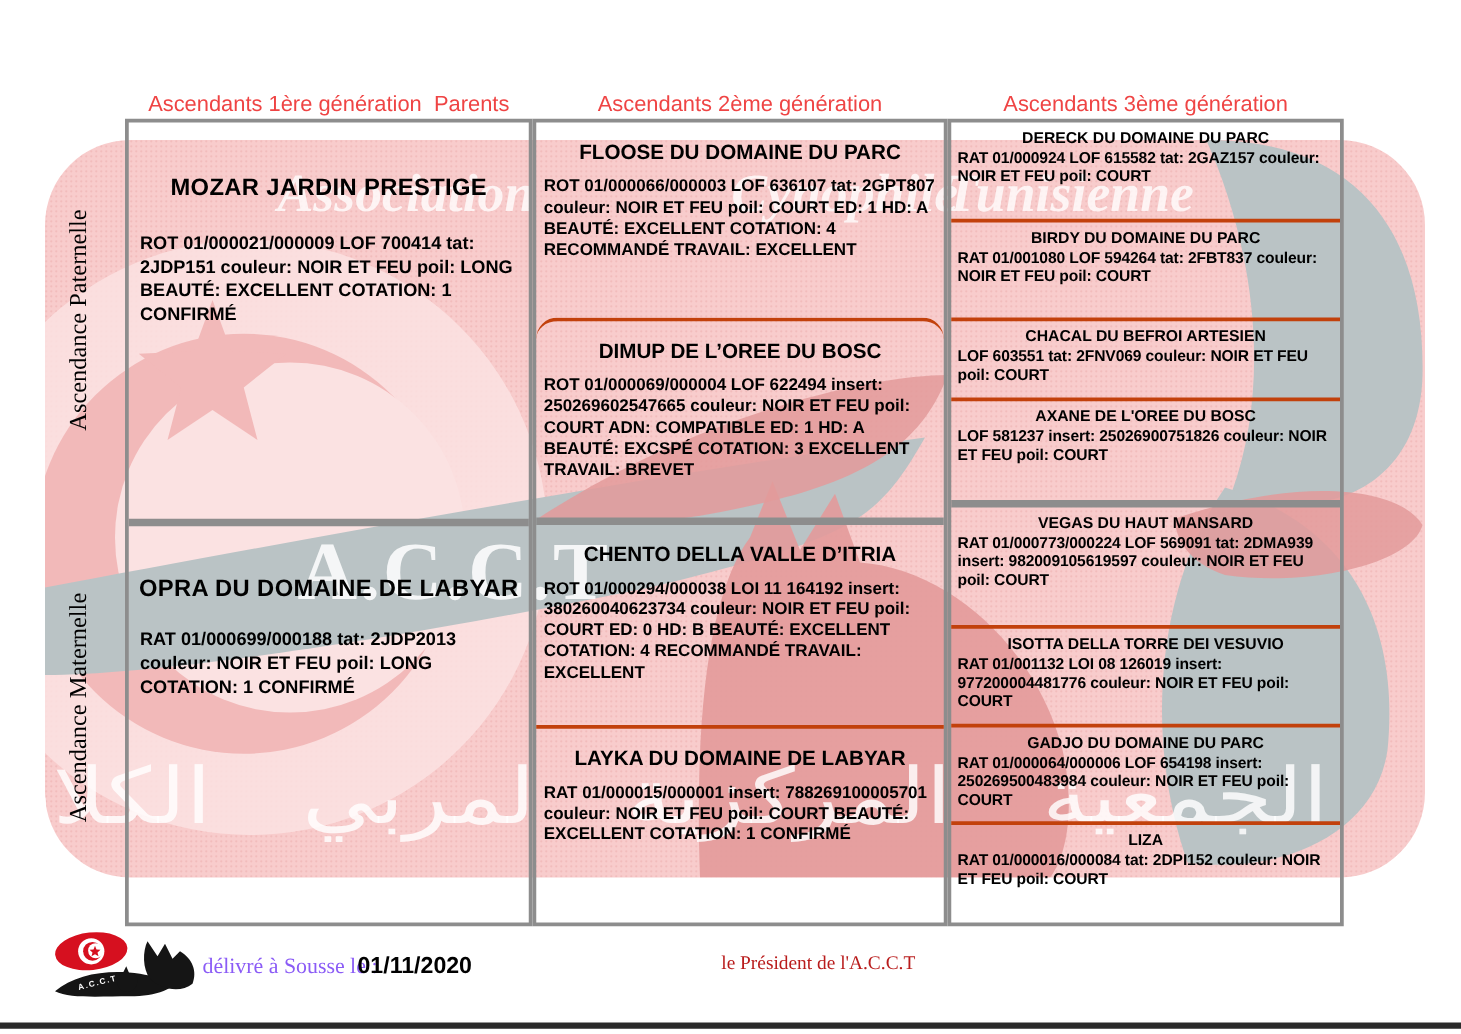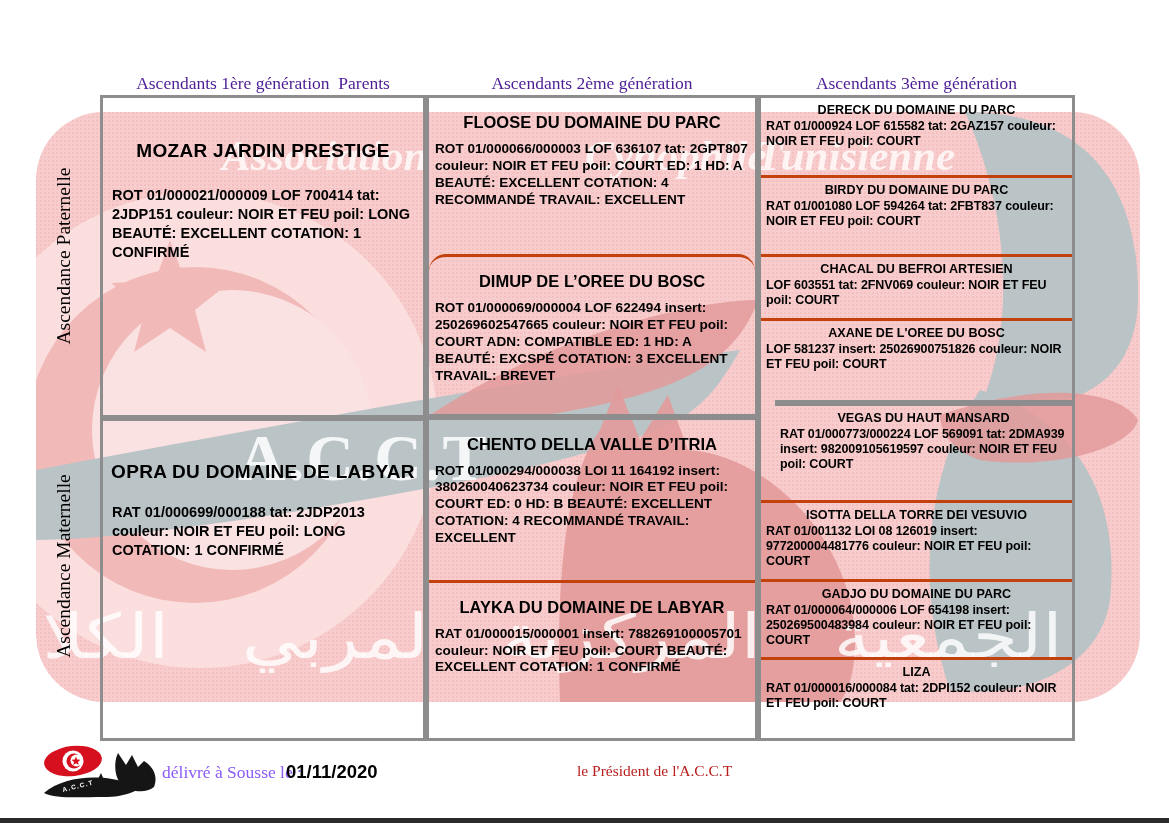--- a/index.html
+++ b/index.html
@@ -12,21 +12,21 @@
            font-size:43px;white-space:nowrap;pointer-events:none;}
   .wm-acct{position:absolute;z-index:1;left:238px;top:420px;color:rgba(255,255,255,0.85);
            font-family:"Liberation Serif",serif;font-weight:bold;font-size:66px;
            letter-spacing:2px;white-space:nowrap;pointer-events:none;}
   .wm-arabic{position:absolute;z-index:1;left:95px;top:600px;width:820px;
            direction:rtl;color:rgba(255,255,255,0.82);font-size:62px;word-spacing:42px;
            transform:scaleX(1.18);transform-origin:left center;white-space:nowrap;
            font-family:"DejaVu Sans",sans-serif;pointer-events:none;}
   
   .gen-header{position:absolute;top:73px;z-index:3;text-align:center;
-           font-family:Liberation Serif, serif;font-size:17.5px;color:#4c1d95;white-space:pre;}
+           font-family:Liberation Sans, sans-serif;font-size:17.5px;color:#ef4444;white-space:pre;}
   .side-label{position:absolute;z-index:3;width:300px;text-align:center;
            transform:rotate(-90deg);font-family:"Liberation Serif",serif;
            font-size:19.5px;color:#000;}
   
   .ped-col{position:absolute;top:95px;z-index:2;box-sizing:border-box;
            border:3px solid #8d8d8d;display:flex;flex-direction:column;}
   .ped-cell{box-sizing:border-box;overflow:hidden;}
   .ped-cell.rowline{border-top:3px solid #c2410c;}
   .ped-cell.midline{border-top:6px solid #8d8d8d;}
   .cell-title{font-weight:bold;text-align:center;color:#000;}
@@ -133,21 +133,21 @@
       <div class="cell-details">RAT 01/001080 LOF 594264 tat: 2FBT837 couleur: NOIR ET FEU poil: COURT</div>
     </div>
     <div class="ped-cell g3 rowline" style="height:65px;">
       <div class="cell-title">CHACAL DU BEFROI ARTESIEN</div>
       <div class="cell-details">LOF 603551 tat: 2FNV069 couleur: NOIR ET FEU poil: COURT</div>
     </div>
     <div class="ped-cell g3 rowline" style="height:83px;">
       <div class="cell-title">AXANE DE L'OREE DU BOSC</div>
       <div class="cell-details">LOF 581237 insert: 25026900751826 couleur: NOIR ET FEU poil: COURT</div>
     </div>
-    <div class="ped-cell g3 midline" style="height:101px;margin-left:14px;">
+    <div class="ped-cell g3 midline" style="height:101px;">
       <div class="cell-title">VEGAS DU HAUT MANSARD</div>
       <div class="cell-details">RAT 01/000773/000224 LOF 569091 tat: 2DMA939 insert: 982009105619597 couleur: NOIR ET FEU poil: COURT</div>
     </div>
     <div class="ped-cell g3 rowline" style="height:80px;">
       <div class="cell-title">ISOTTA DELLA TORRE DEI VESUVIO</div>
       <div class="cell-details">RAT 01/001132 LOI 08 126019 insert: 977200004481776 couleur: NOIR ET FEU poil: COURT</div>
     </div>
     <div class="ped-cell g3 rowline" style="height:78px;">
       <div class="cell-title">GADJO DU DOMAINE DU PARC</div>
       <div class="cell-details">RAT 01/000064/000006 LOF 654198 insert: 250269500483984 couleur: NOIR ET FEU poil: COURT</div>

